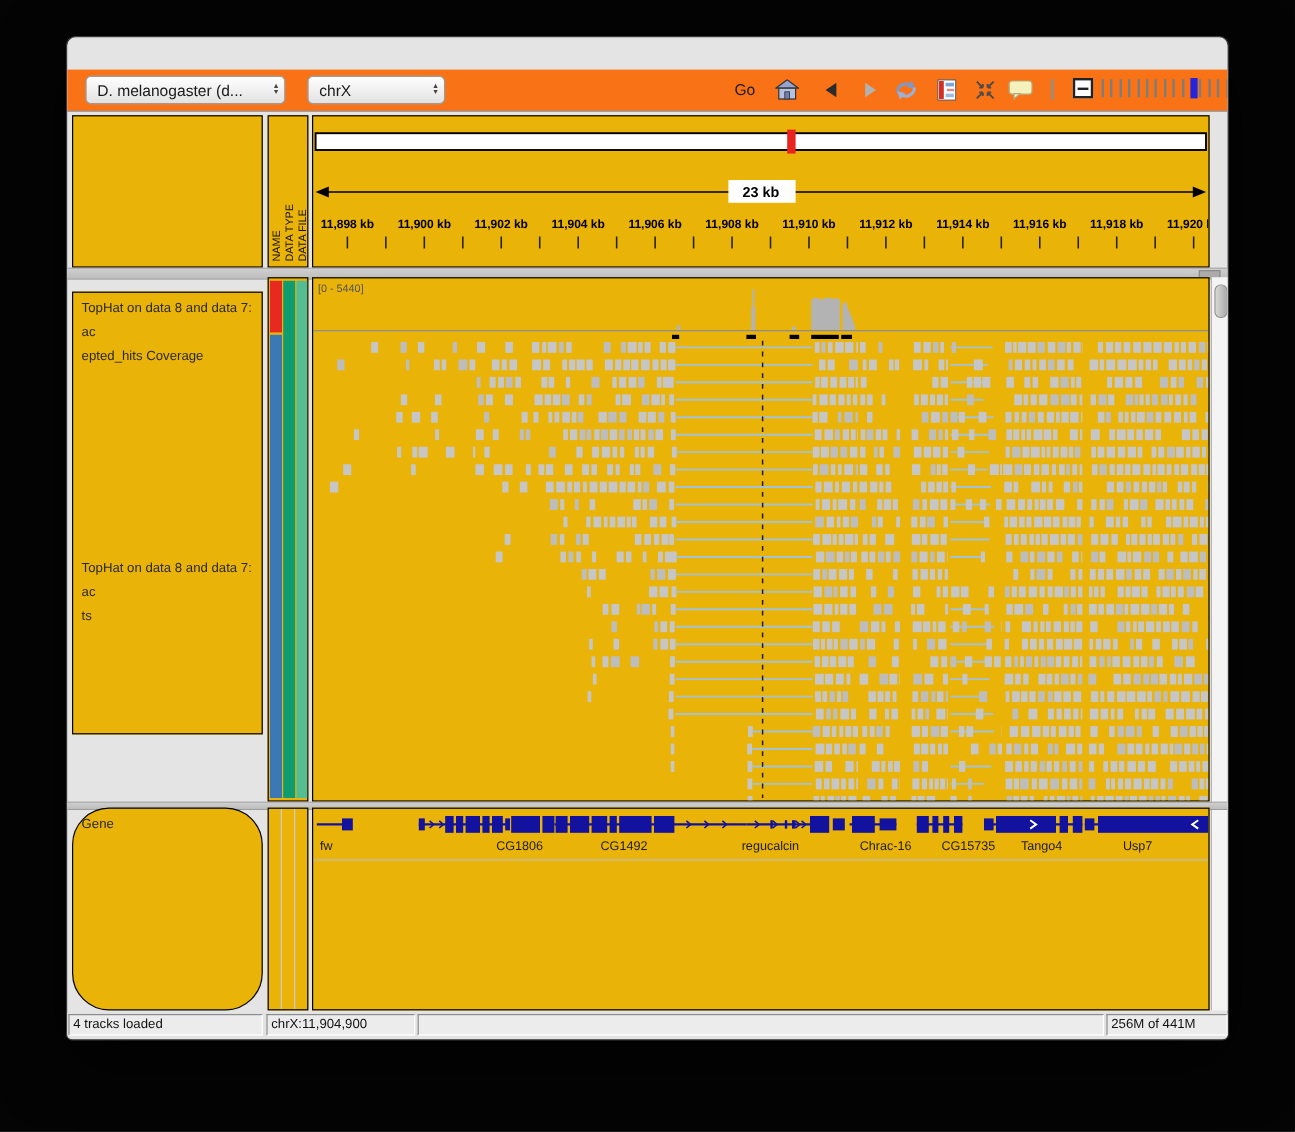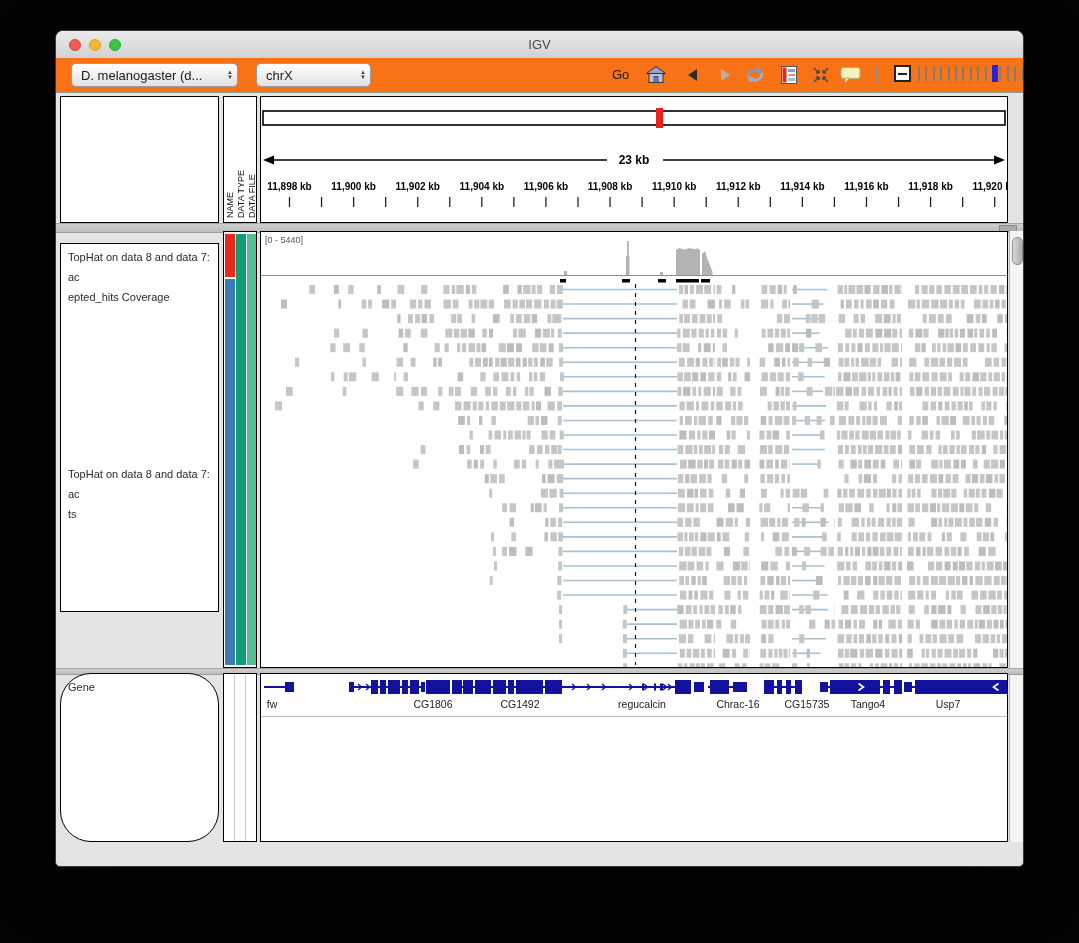--- a/index.html
+++ b/index.html
@@ -31,21 +31,21 @@
   .tbicon{position:absolute;top:6px;width:22px;height:22px;display:flex;align-items:center;
           justify-content:center;cursor:pointer;}
   .vsep{position:absolute;top:8px;width:2px;height:17px;background:#8f8f8f;}
   .zoombox{position:absolute;left:838px;top:7px;width:17px;height:17px;background:#fdfdfd;
            border:2px solid #222;box-sizing:border-box;display:flex;align-items:center;
            justify-content:center;cursor:pointer;}
   .zoombox .minus{width:9px;height:2px;background:#222;}
   .ztick{position:absolute;top:8px;width:2px;height:15px;background:#7d7d7d;}
   .zthumb{position:absolute;top:7px;width:6px;height:17px;background:#2524d8;cursor:pointer;}
   
-  .panel{position:absolute;background:#ffffff;border:1px solid #000;box-sizing:border-box;overflow:hidden;text-decoration:underline;}
+  .panel{position:absolute;background:#eab308;border:1px solid #000;box-sizing:border-box;overflow:hidden;text-decoration:underline;}
   .trackname{position:absolute;left:7px;font-size:11px;color:#2a2a2a;line-height:20px;}
   .divider{position:absolute;left:0;right:0;background:linear-gradient(#cfcfcf,#bdbdbd);
            border-top:1px solid #a5a5a5;border-bottom:1px solid #9d9d9d;}
   .divthumb{position:absolute;right:6px;top:1px;width:16px;height:5px;background:#ababab;
             border:1px solid #8a8a8a;cursor:row-resize;}
   .scrollcol{position:absolute;background:#f4f4f4;border-left:1px solid #b5b5b5;box-sizing:border-box;}
   .scrollthumb{position:absolute;left:2px;width:9px;height:26px;border-radius:5px;
                background:linear-gradient(90deg,#d8d8d8,#ababab);border:1px solid #909090;cursor:pointer;}
   
   .statusbar{position:absolute;left:0;right:0;bottom:0;height:22px;background:#e2e2e2;}
@@ -53,26 +53,20 @@
               border:1px solid;border-color:#8c8c8c #ffffff #ffffff #8c8c8c;font-size:11px;
               color:#111;padding:2px 3px 0 3px;white-space:nowrap;overflow:hidden;}
   svg text{font-family:"Liberation Sans",sans-serif;}
 </style>
 </head>
 <body>
 
 <div class="page">
   <div class="window">
 
-    <div class="titlebar">
-      <div class="tl red"></div>
-      <div class="tl yel"></div>
-      <div class="tl grn"></div>
-      <div class="title">IGV</div>
-    </div>
 
     <div class="toolbar">
       <div class="select" style="left:15px;width:167px;">
         <span>D. melanogaster (d...</span>
         <span class="arrows">
             <span>▲</span>
             <span>▼</span>
           </span>
       </div>
       <div class="select" style="left:200px;width:115px;">
@@ -1606,15 +1600,21 @@
             <line x1="643" y1="13" x2="747" y2="13" stroke="#12129e" stroke-width="2"></line>
             <rect x="643" y="8" width="8" height="10" fill="#12129e"></rect>
             <rect x="654" y="6" width="93" height="14" fill="#12129e"></rect>
             <path d="M737.5,9.5 L732.5,13 L737.5,16.5" fill="none" stroke="#fff" stroke-width="1.6"></path>
           </g>
           <text x="687" y="34" text-anchor="middle" font-size="10.5px" fill="#1c1c1c">Usp7</text>
           <line x1="0" y1="42.5" x2="746" y2="42.5" stroke="#bbb" stroke-width="1"></line>
         </svg>
     </div>
 
+    <div class="statusbar">
+      <div class="statuscell" style="left:1px;width:162px;">4 tracks loaded</div>
+      <div class="statuscell" style="left:166px;width:124px;">chrX:11,904,900</div>
+      <div class="statuscell" style="left:292px;width:572px;"></div>
+      <div class="statuscell" style="left:866px;width:101px;">256M of 441M</div>
+    </div>
 
   </div>
 </div>
 
 </body></html>

